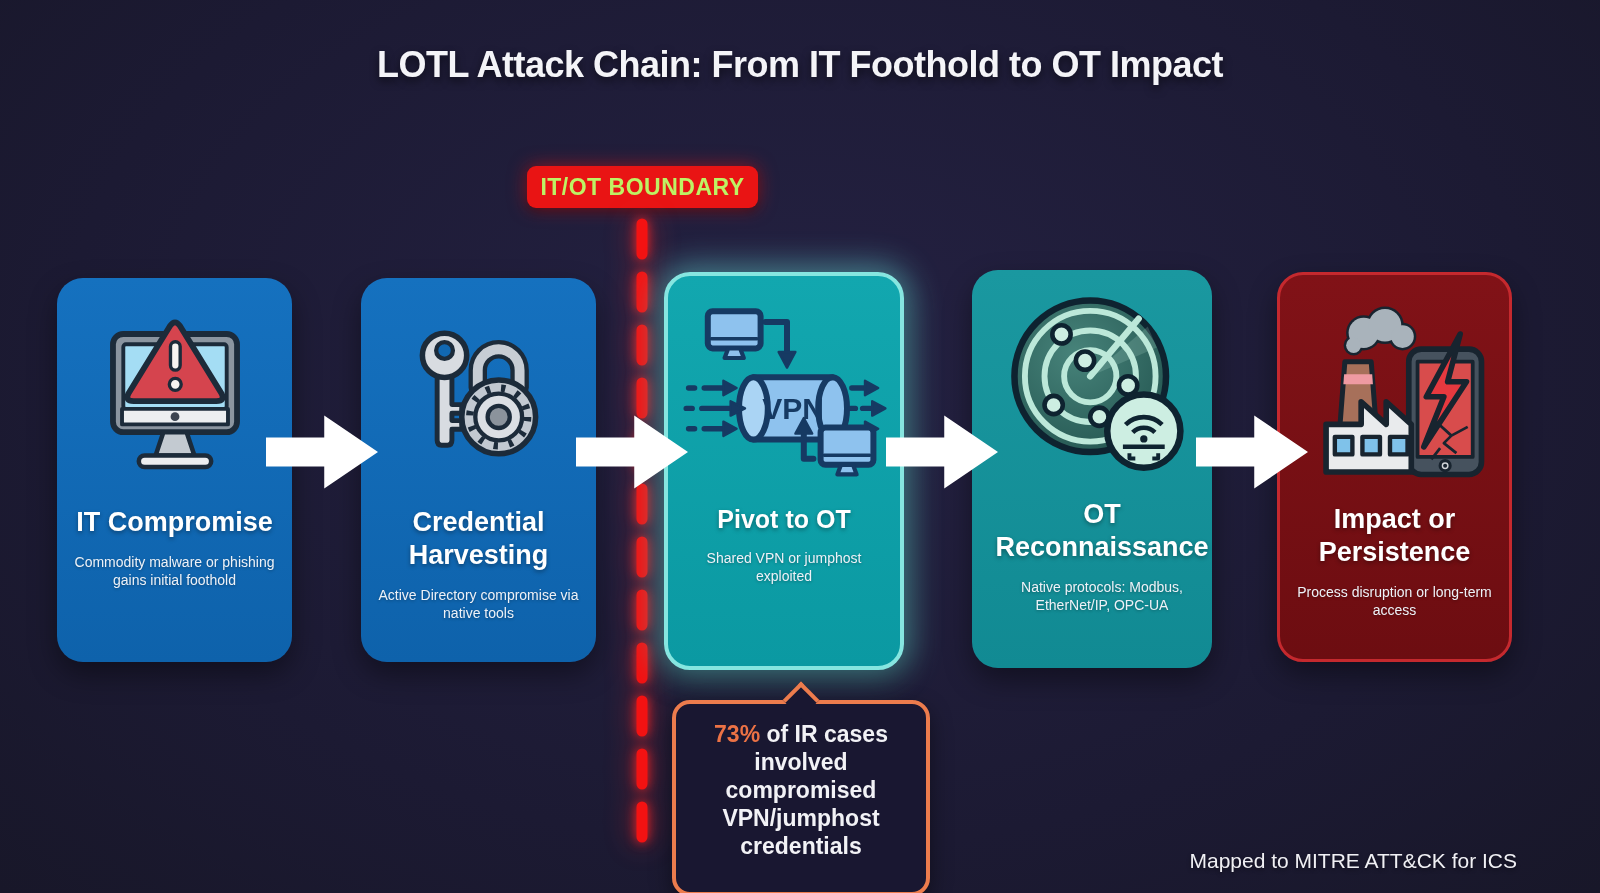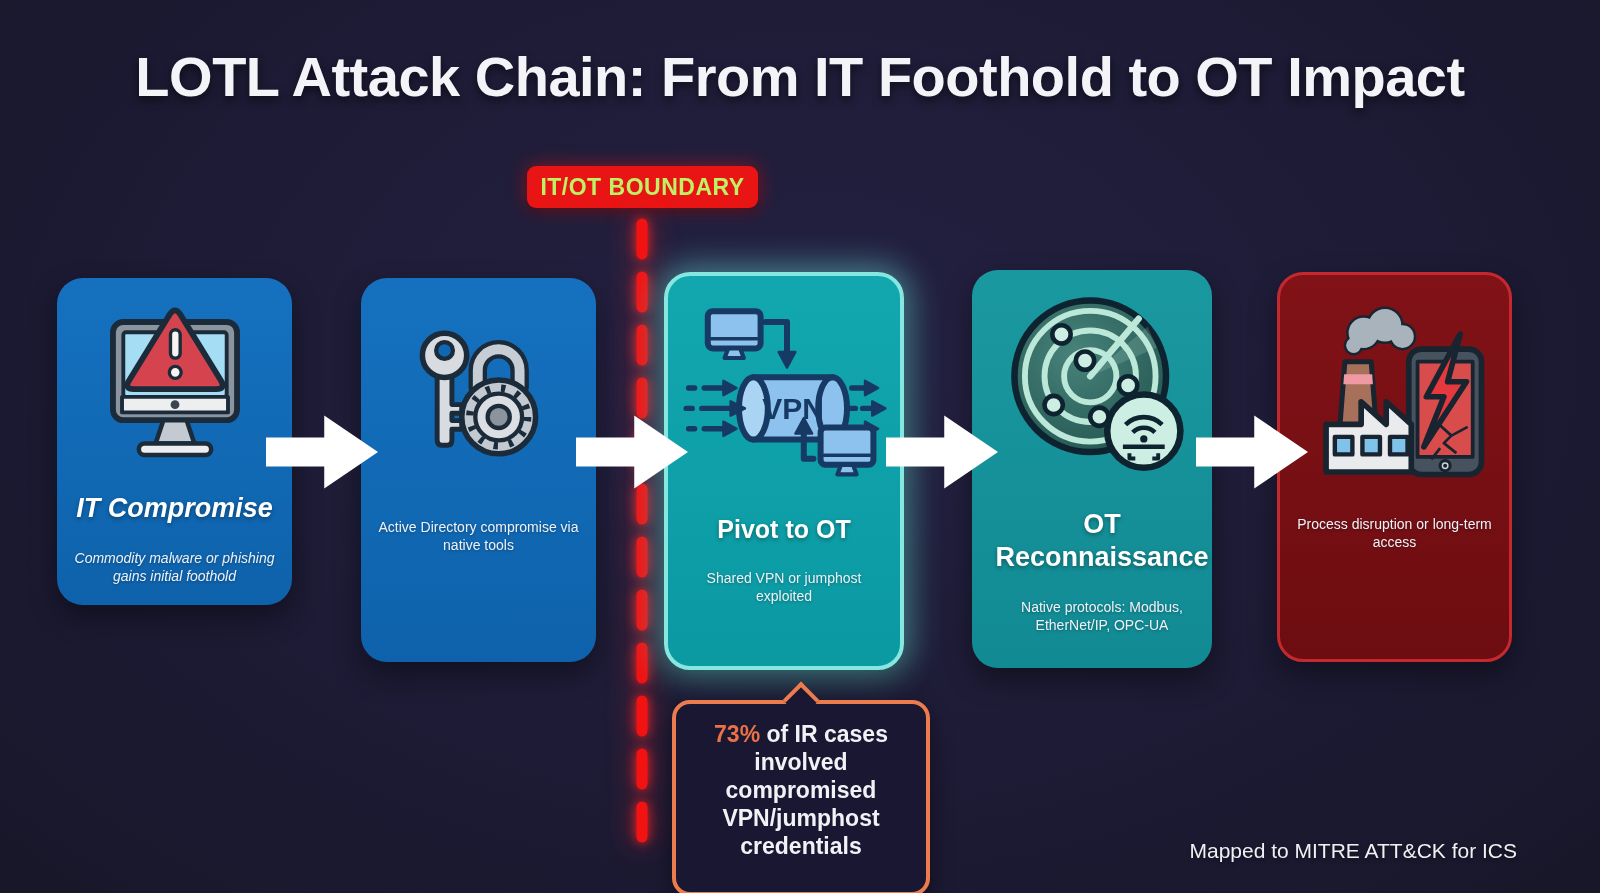--- a/index.html
+++ b/index.html
@@ -7,38 +7,38 @@
   body {
     font-family:"Liberation Sans","DejaVu Sans",sans-serif;
     background:#1d1b34;
   }
   .stage-wrap {
     position:relative; width:1600px; height:893px;
     background:radial-gradient(ellipse at 50% 40%, #242142 0%, #1c1a33 65%, #181729 100%);
   }
   .page-title {
     position:absolute; top:44px; left:0; width:100%;
-    text-align:center; color:#f4f4f8; font-size:56px; font-weight:800;
+    text-align:center; color:#f4f4f8; font-size:36px; font-weight:800;
     letter-spacing:-0.5px; text-shadow:0 4px 8px rgba(0,0,0,0.55);
   }
   .boundary-badge {
     position:absolute; left:527px; top:166px; width:231px; height:42px;
     background:#e91414; border-radius:9px;
     display:flex; align-items:center; justify-content:center;
     color:#bef264; font-size:23px; font-weight:800; letter-spacing:0.5px;
     box-shadow:0 0 18px rgba(233,20,20,0.55), 0 4px 10px rgba(0,0,0,0.4);
   }
   .boundary-line-svg {
     position:absolute; left:620px; top:210px; z-index:1;
     filter:drop-shadow(0 0 6px rgba(255,35,35,0.95)) drop-shadow(0 0 14px rgba(255,35,35,0.45));
   }
   .card {
     position:absolute; z-index:2; border-radius:26px;
     display:flex; flex-direction:column; align-items:center;
-    padding:20px 12px; box-shadow:0 12px 28px rgba(0,0,0,0.40);gap:10px;
+    padding:20px 12px; box-shadow:0 12px 28px rgba(0,0,0,0.40);
   }
   .card-it { background:linear-gradient(180deg,#1571bf 0%,#0e62ab 100%); }
   .card-ot-hl {
     background:linear-gradient(180deg,#12a7af 0%,#0b99a2 100%);
     border:4px solid #86e6e0;
     box-shadow:0 0 30px 8px rgba(110,235,230,0.45), 0 12px 28px rgba(0,0,0,0.40);
   }
   .card-ot { background:linear-gradient(180deg,#1a98a0 0%,#118a93 100%); }
   .card-impact {
     background:linear-gradient(180deg,#811217 0%,#6d0d11 100%);
@@ -66,40 +66,40 @@
     color:#f2f2f6; font-size:23px; font-weight:600; line-height:1.22;
     box-shadow:0 8px 22px rgba(0,0,0,0.45);
   }
   .callout-pointer {
     position:absolute; left:112px; top:-17px; width:26px; height:26px;
     background:#191731; transform:rotate(45deg);
     border-left:4px solid #ec7c4d; border-top:4px solid #ec7c4d;
   }
   .callout-stat { color:#ec7245; font-weight:800; }
   .footer-note {
-    position:absolute; right:83px; bottom:30px;
+    position:absolute; right:83px; bottom:20px;
     color:#f0f0f4; font-size:21px; font-weight:500;
     text-shadow:0 2px 4px rgba(0,0,0,0.4);
   }
   svg text { font-family:"Liberation Sans","DejaVu Sans",sans-serif; }
 </style>
 </head>
 <body>
 
 <div class="stage-wrap">
 
   <div class="page-title">LOTL Attack Chain: From IT Foothold to OT Impact</div>
 
   <div class="boundary-badge">IT/OT BOUNDARY</div>
 
   <svg class="boundary-line-svg" width="44" height="660">
     <line x1="22" y1="14" x2="22" y2="642" stroke="#f31212" stroke-width="11" stroke-dasharray="30 23" stroke-linecap="round"></line>
   </svg>
 
-  <div class="card card-it" style="left:57px; top:278px; width:235px; height:327px;font-style:italic;">
+  <div class="card card-it" style="left:57px; top:278px; width:235px; height:384px;">
     <div class="card-icon">
       <svg width="168" height="172" viewBox="0 0 130 132">
         <g stroke="#1c2b3a" stroke-linejoin="round">
           <rect x="17" y="18" width="96" height="76" rx="8" fill="#8b95a0" stroke-width="4.5"></rect>
           <rect x="25" y="26" width="80" height="50" rx="2" fill="#a4ddf4" stroke-width="3"></rect>
           <rect x="24" y="76" width="82" height="12" fill="#eceef0" stroke-width="3"></rect>
           <circle cx="65" cy="82" r="3.4" fill="#3c4450" stroke="none"></circle>
           <path d="M56 94 L50 112 H80 L74 94 Z" fill="#c3cad1" stroke-width="3.5"></path>
           <rect x="37" y="112" width="56" height="9" rx="4.5" fill="#eceef0" stroke-width="3.5"></rect>
           <path d="M61 12 Q65 6 69 12 L101 64 Q104 70 97 70 H33 Q26 70 29 64 Z" fill="#d5444e" stroke-width="4.5"></path>
@@ -121,20 +121,21 @@
           <circle cx="37" cy="28" r="6.8" fill="#1168b2" stroke-width="3.5"></circle>
           <path d="M64 58 V44 a17 17 0 0 1 34 0 V58" fill="none" stroke="#1c2b3a" stroke-width="15" stroke-linecap="round"></path>
           <path d="M64 58 V44 a17 17 0 0 1 34 0 V58" fill="none" stroke="#c7cdd4" stroke-width="8" stroke-linecap="round"></path>
           <circle cx="81" cy="82" r="30" fill="#c2c9d1" stroke-width="4.5"></circle>
           <circle cx="81" cy="82" r="19" fill="#dbdfe4" stroke-width="3.5"></circle>
           <circle cx="81" cy="82" r="23.5" fill="none" stroke="#1c2b3a" stroke-width="6" stroke-dasharray="3.5 9"></circle>
           <circle cx="81" cy="82" r="9" fill="#8b939c" stroke-width="3.5"></circle>
         </g>
       </svg>
     </div>
+    <div class="card-title">Credential Harvesting</div>
     <div class="card-desc">Active Directory compromise via native tools</div>
   </div>
 
   <div class="card card-ot-hl" style="left:664px; top:272px; width:240px; height:398px;">
     <div class="card-icon">
       <svg width="210" height="180" viewBox="0 0 175 150">
         <g stroke="#163a63" stroke-width="5" fill="none" stroke-linejoin="round" stroke-linecap="round">
           <rect x="24" y="6" width="44" height="31" rx="4" fill="#8ec2ee"></rect>
           <line x1="27" y1="29" x2="65" y2="29" stroke-width="3"></line>
           <path d="M41 37 h10 l3 8 h-16 z" fill="#8ec2ee" stroke-width="3.5"></path>
@@ -233,20 +234,21 @@
           <path d="M127 24 L100 74 L114 74 L98 114 L132 62 L117 62 Z" fill="#e6393f" stroke-width="4.5"></path>
           <circle cx="115" cy="129" r="4" fill="#cfd4d8" stroke-width="2.5"></circle>
           <circle cx="115" cy="129" r="1.6" fill="#18242f" stroke="none"></circle>
           <path d="M20 134 V96 L48 96 V78 L68 96 V78 L88 96 V134 Z" fill="#e9ebed" stroke-width="4.5"></path>
           <rect x="27" y="106" width="14" height="14" fill="#7fc2ea" stroke-width="3.5"></rect>
           <rect x="49" y="106" width="14" height="14" fill="#7fc2ea" stroke-width="3.5"></rect>
           <rect x="71" y="106" width="14" height="14" fill="#7fc2ea" stroke-width="3.5"></rect>
         </g>
       </svg>
     </div>
+    <div class="card-title">Impact or Persistence</div>
     <div class="card-desc">Process disruption or long-term access</div>
   </div>
 
   <div class="flow-arrow" style="left:266px;"></div>
   <div class="flow-arrow" style="left:576px;"></div>
   <div class="flow-arrow" style="left:886px;"></div>
   <div class="flow-arrow" style="left:1196px;"></div>
 
   <div class="callout">
     <div class="callout-pointer"></div>

